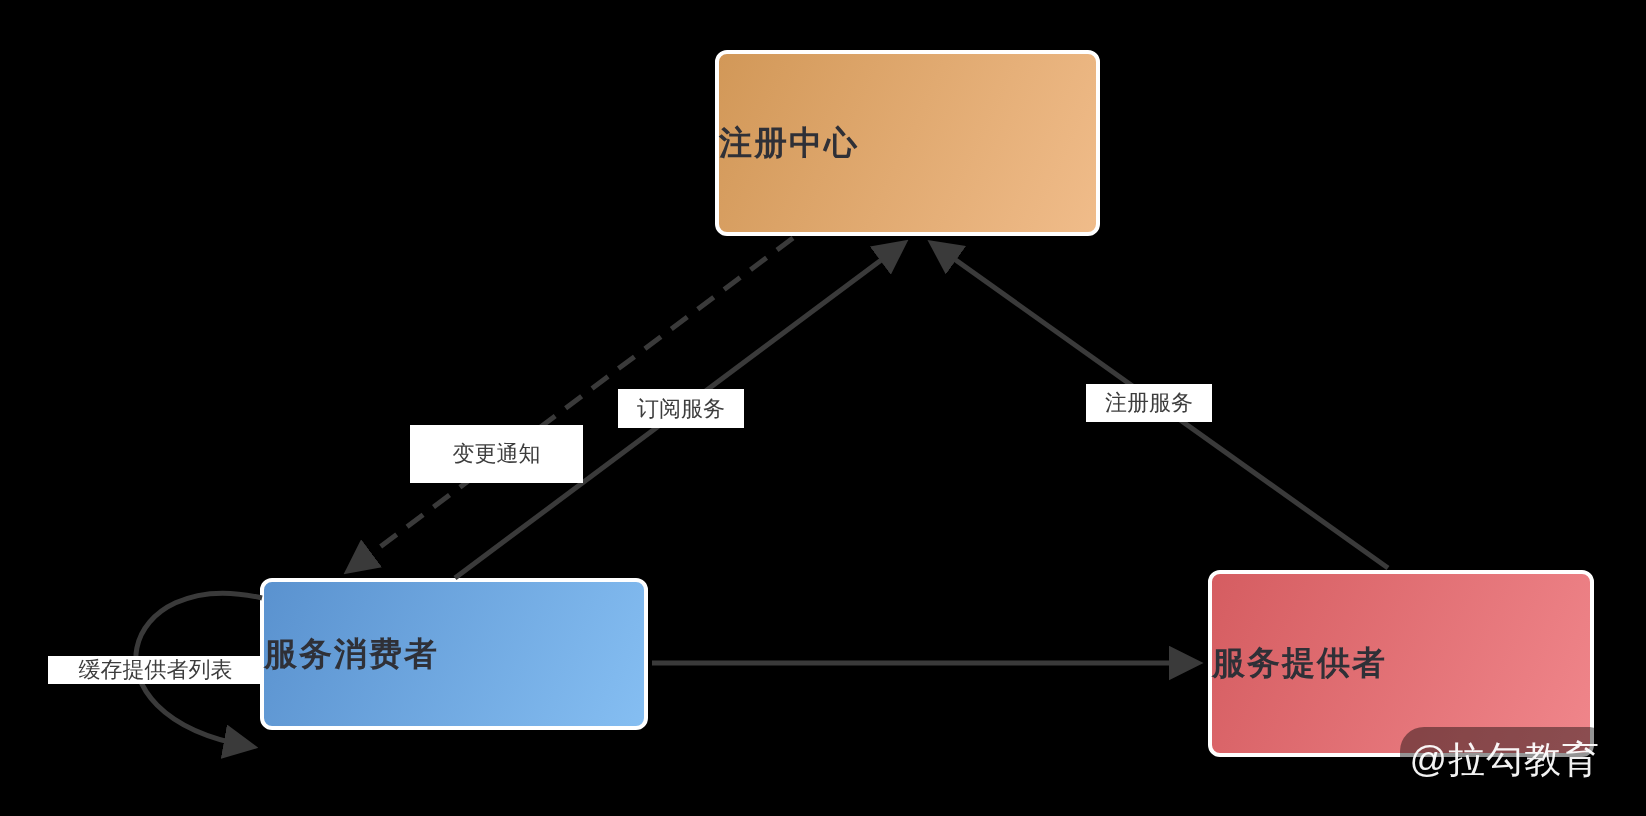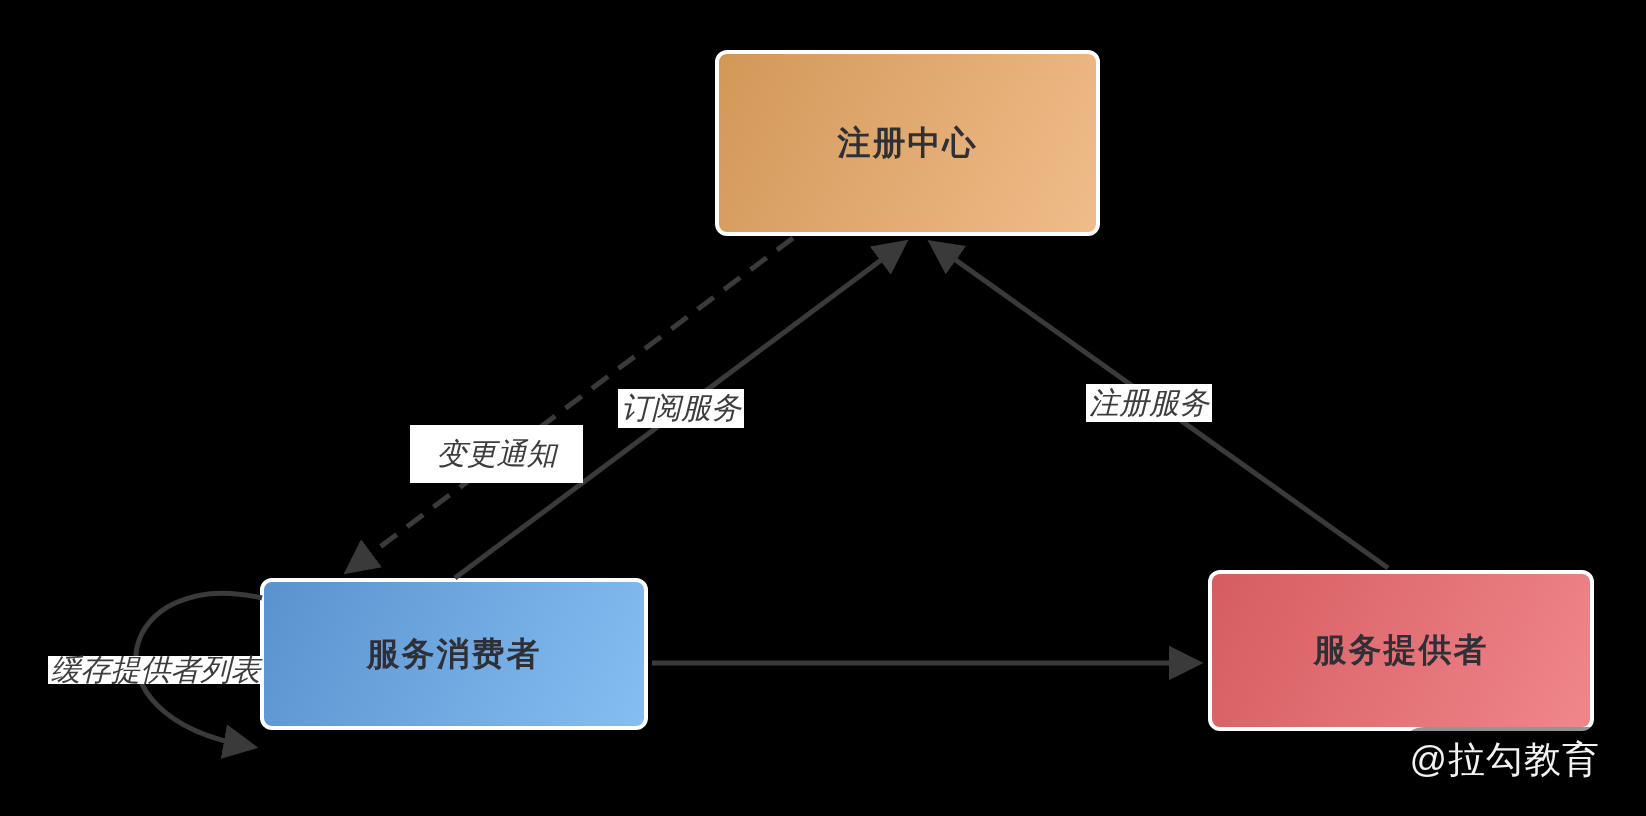--- a/index.html
+++ b/index.html
@@ -16,33 +16,32 @@
     overflow: hidden;
   }
   
   .node {
     position: absolute;
     box-sizing: border-box;
     border: 4px solid #ffffff;
     border-radius: 12px;
     display: flex;
     align-items: center;
-    justify-content: center;
     z-index: 1;
     box-shadow: 0 3px 10px rgba(0,0,0,0.45);
   }
   .node .node-label {
     font-size: 33px;
     font-weight: bold;
     color: #2f3037;
     letter-spacing: 2px;
   }
   .node-registry { left: 715px; top: 50px;  width: 385px; height: 186px; }
   .node-consumer { left: 260px; top: 578px; width: 388px; height: 152px; }
-  .node-provider { left: 1208px; top: 570px; width: 386px; height: 161px; }
+  .node-provider { left: 1208px; top: 570px; width: 386px; height: 187px; }
 
   
   .arrows {
     position: absolute;
     left: 0; top: 0;
     width: 1646px;
     height: 816px;
     z-index: 2;
     pointer-events: none;
   }
@@ -52,26 +51,25 @@
     stroke-width: 5;
   }
   .edge-dashed { stroke-dasharray: 20 13; }
 
   
   .edge-label {
     position: absolute;
     z-index: 3;
     background: #ffffff;
     color: #3d3d3d;
-    font-size: 30px;
+    font-size: 22px;
     display: flex;
     align-items: center;
     justify-content: center;
     white-space: nowrap;
-    font-style: italic;
   }
   .lbl-notify    { left: 410px;  top: 425px; width: 173px; height: 58px; }
   .lbl-subscribe { left: 618px;  top: 389px; width: 126px; height: 39px; }
   .lbl-register  { left: 1086px; top: 384px; width: 126px; height: 38px; }
   .lbl-invoke    { left: 863px;  top: 643px; width: 129px; height: 43px; }
   .lbl-cache     { left: 28px;   top: 656px; width: 215px; height: 28px; margin-left: 20px; }
 
   
   .watermark {
     position: absolute;

